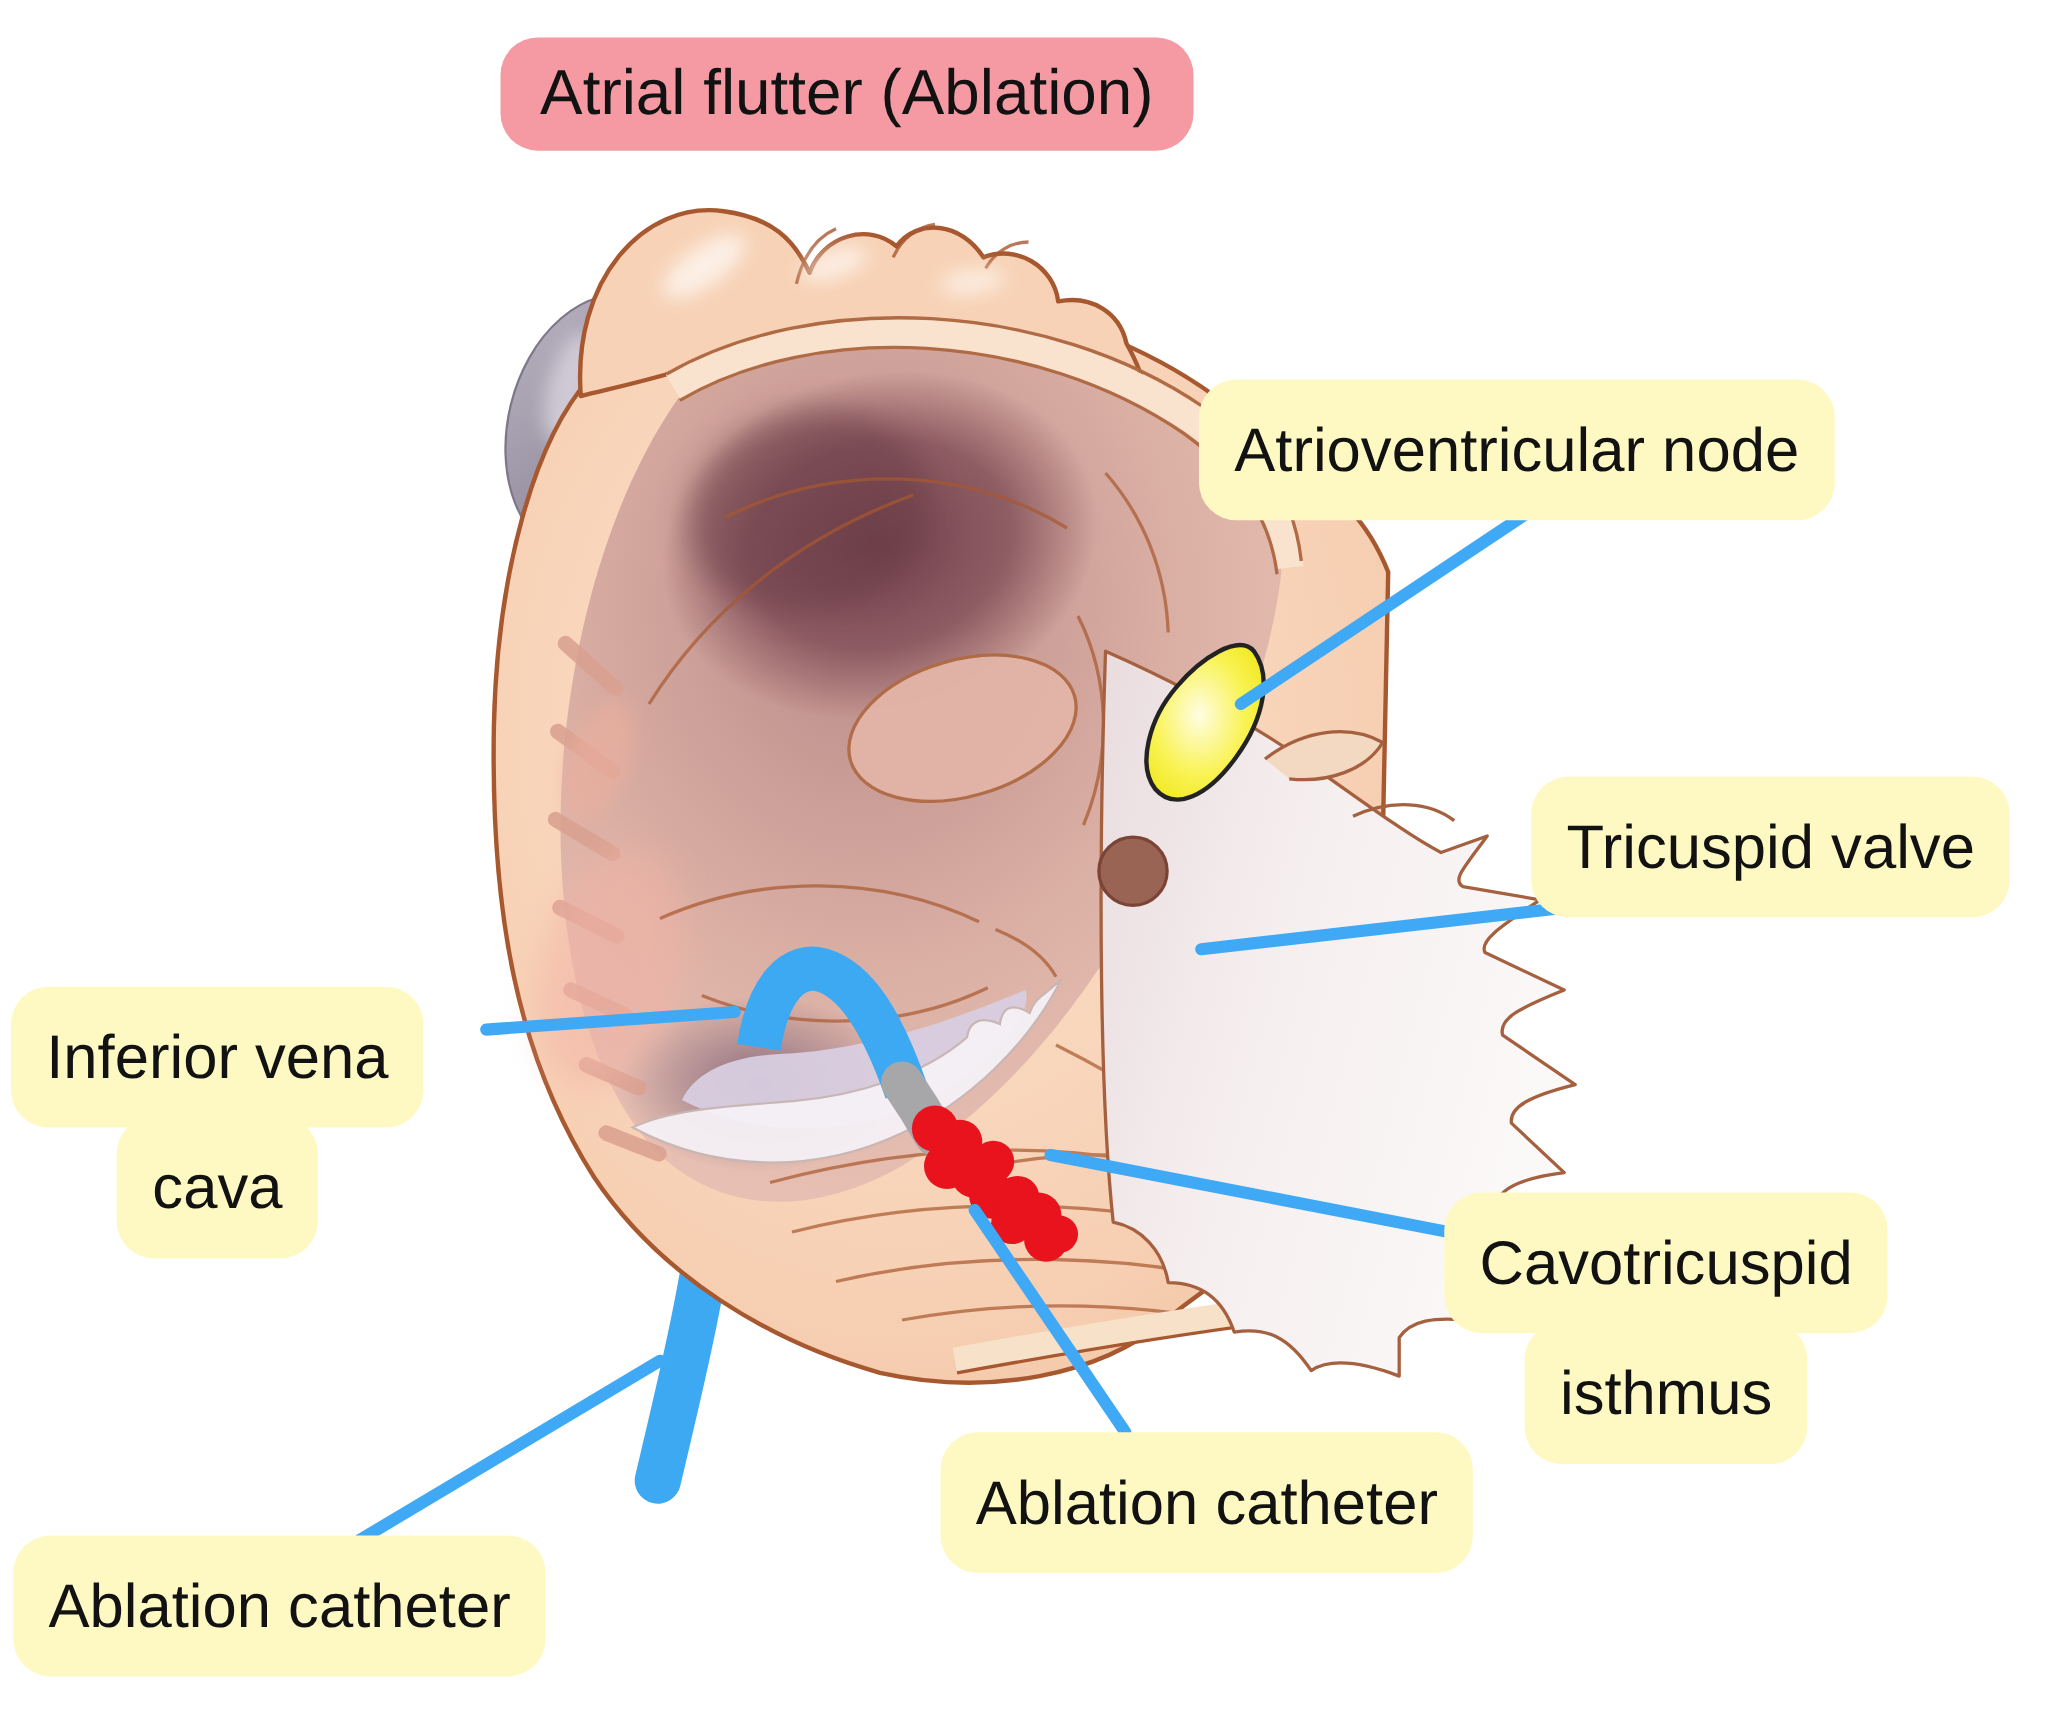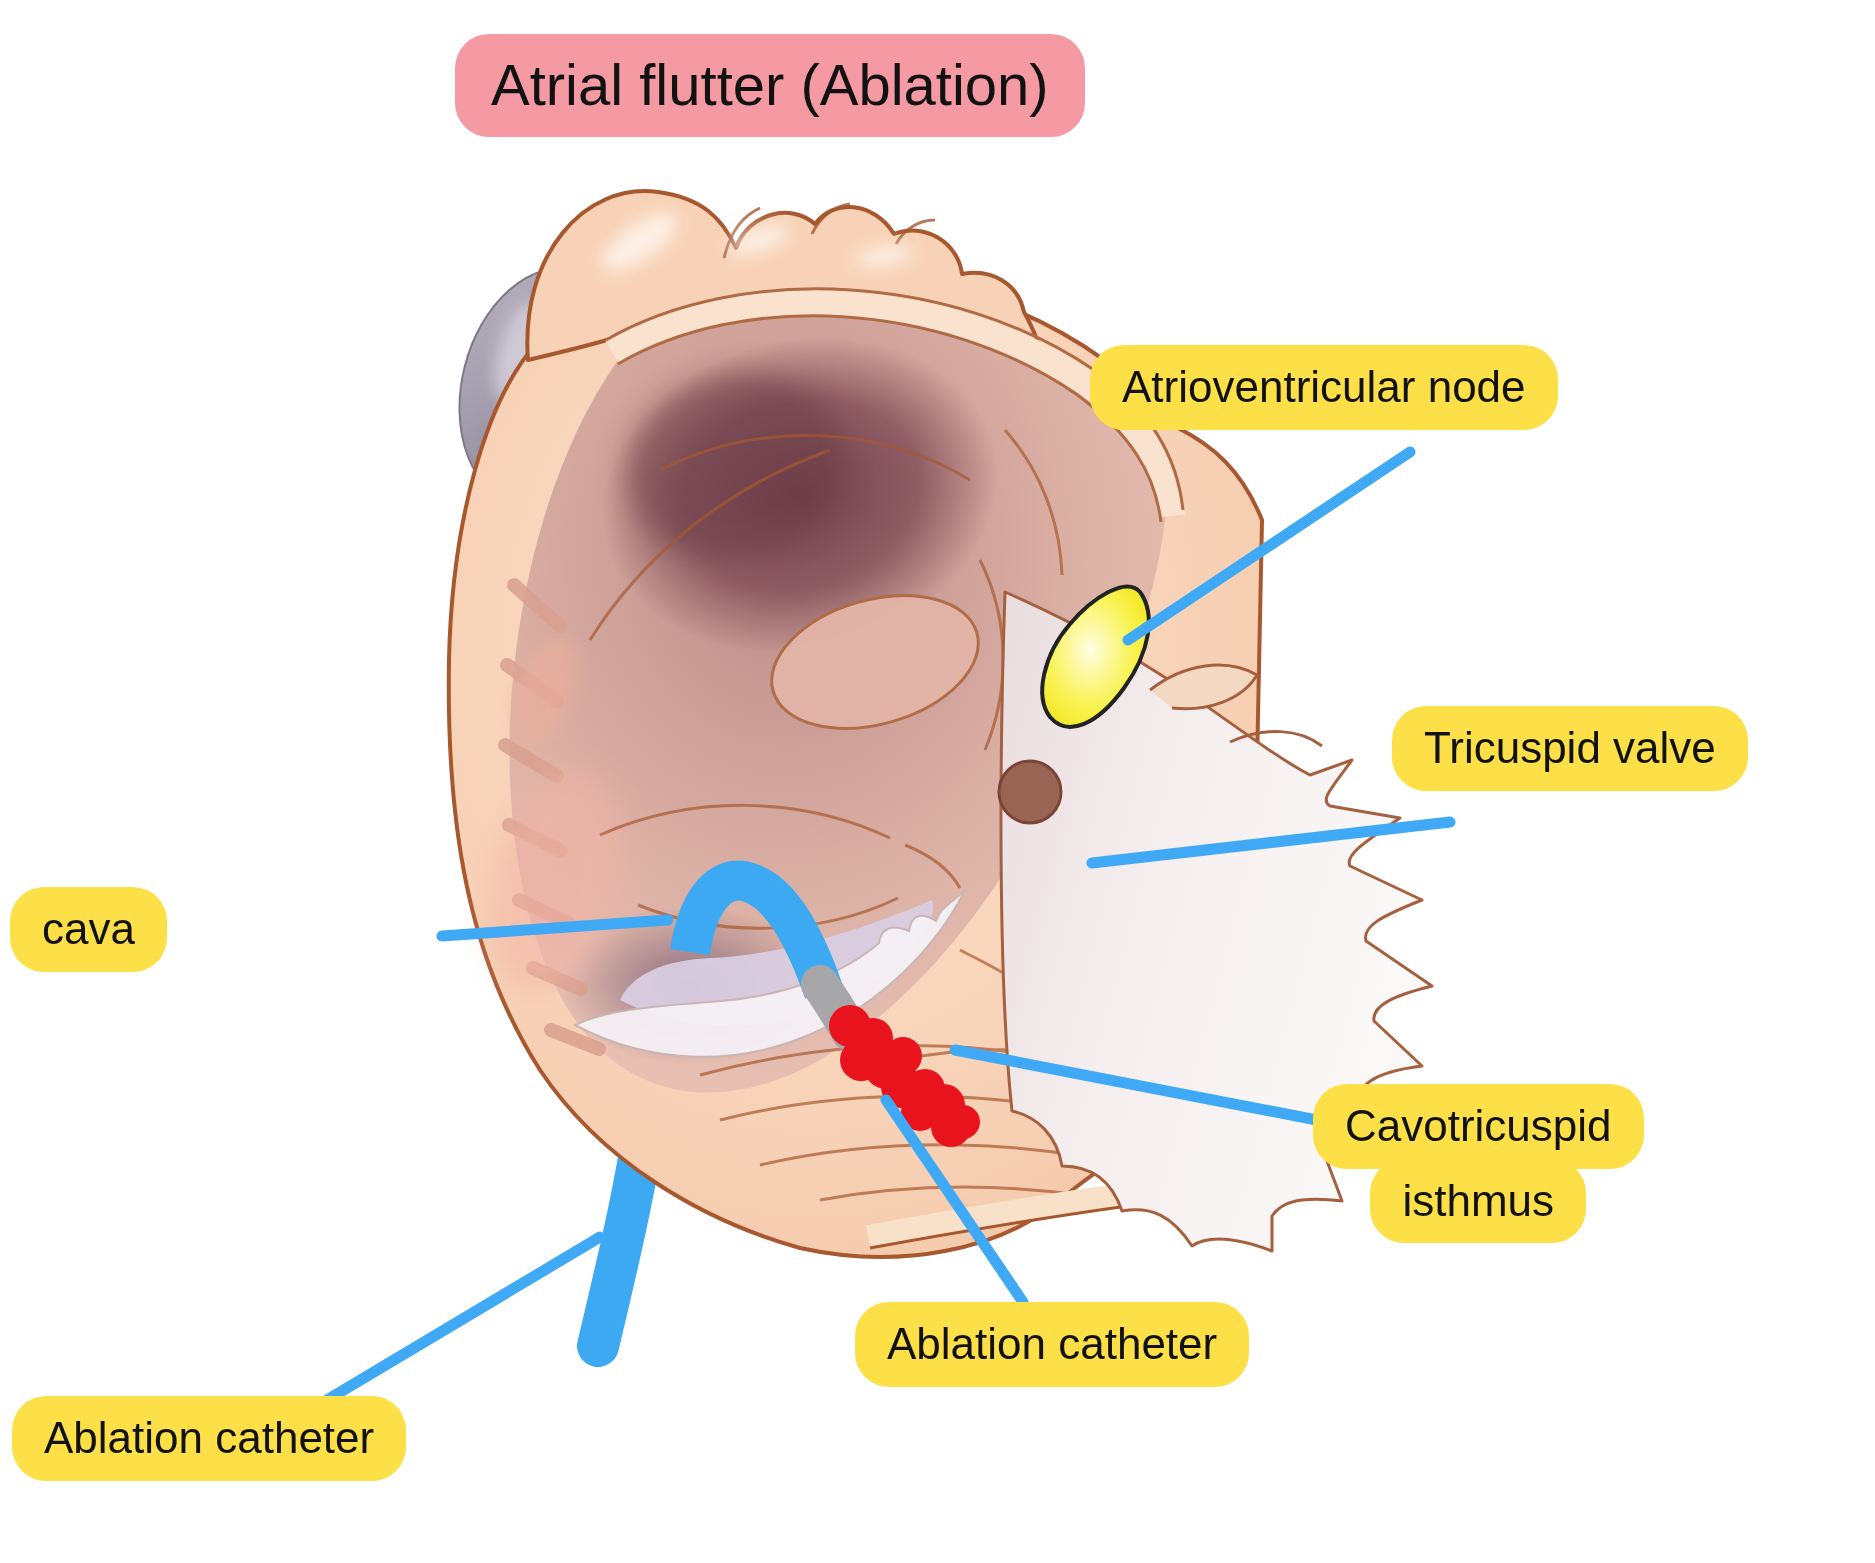--- a/index.html
+++ b/index.html
@@ -2,25 +2,25 @@
 <html><head>
 <meta charset="utf-8">
 <style>
   html,body{margin:0;padding:0;background:#ffffff;}
   body{width:1875px;height:1563px;position:relative;overflow:hidden;
        font-family:"Liberation Sans", sans-serif;}
   #stage{position:absolute;left:0;top:0;width:1622px;height:1563px;}
   svg{position:absolute;left:0;top:0;}
   .pill{
     position:absolute;
-    background:#fde047;
+    background:#fef9c3;
     color:#121212;
     border-radius:34px;
-    padding:17px 32px;
-    font-size:44px;
+    padding:32px 32px;
+    font-size:56px;
     line-height:1.15;
     white-space:nowrap;
     letter-spacing:0px;
   }
   .pill.title{background:#F59AA3;font-size:58px;padding:18px 36px;}
   .stack{position:absolute;display:flex;flex-direction:column;align-items:center;}
   .stack .pill{position:relative;left:auto;top:auto;}
   .stack .pill.second{margin-top:-10px;}
 </style>
 </head>
@@ -237,20 +237,21 @@
   </g>
 </svg>
 
 <div class="pill title" style="left:455px;top:34px;">Atrial flutter (Ablation)</div>
 
 <div class="pill" style="left:1090px;top:345px;">Atrioventricular node</div>
 
 <div class="pill" style="left:1368px;top:706px;margin-left:24px;">Tricuspid valve</div>
 
 <div class="stack" style="left:10px;top:897px;">
+  <div class="pill">Inferior vena</div>
   <div class="pill second">cava</div>
 </div>
 
 <div class="stack" style="left:1313px;top:1084px;text-align:center;">
   <div class="pill">Cavotricuspid</div>
   <div class="pill second">isthmus</div>
 </div>
 
 <div class="pill" style="left:855px;top:1302px;">Ablation catheter</div>
 

